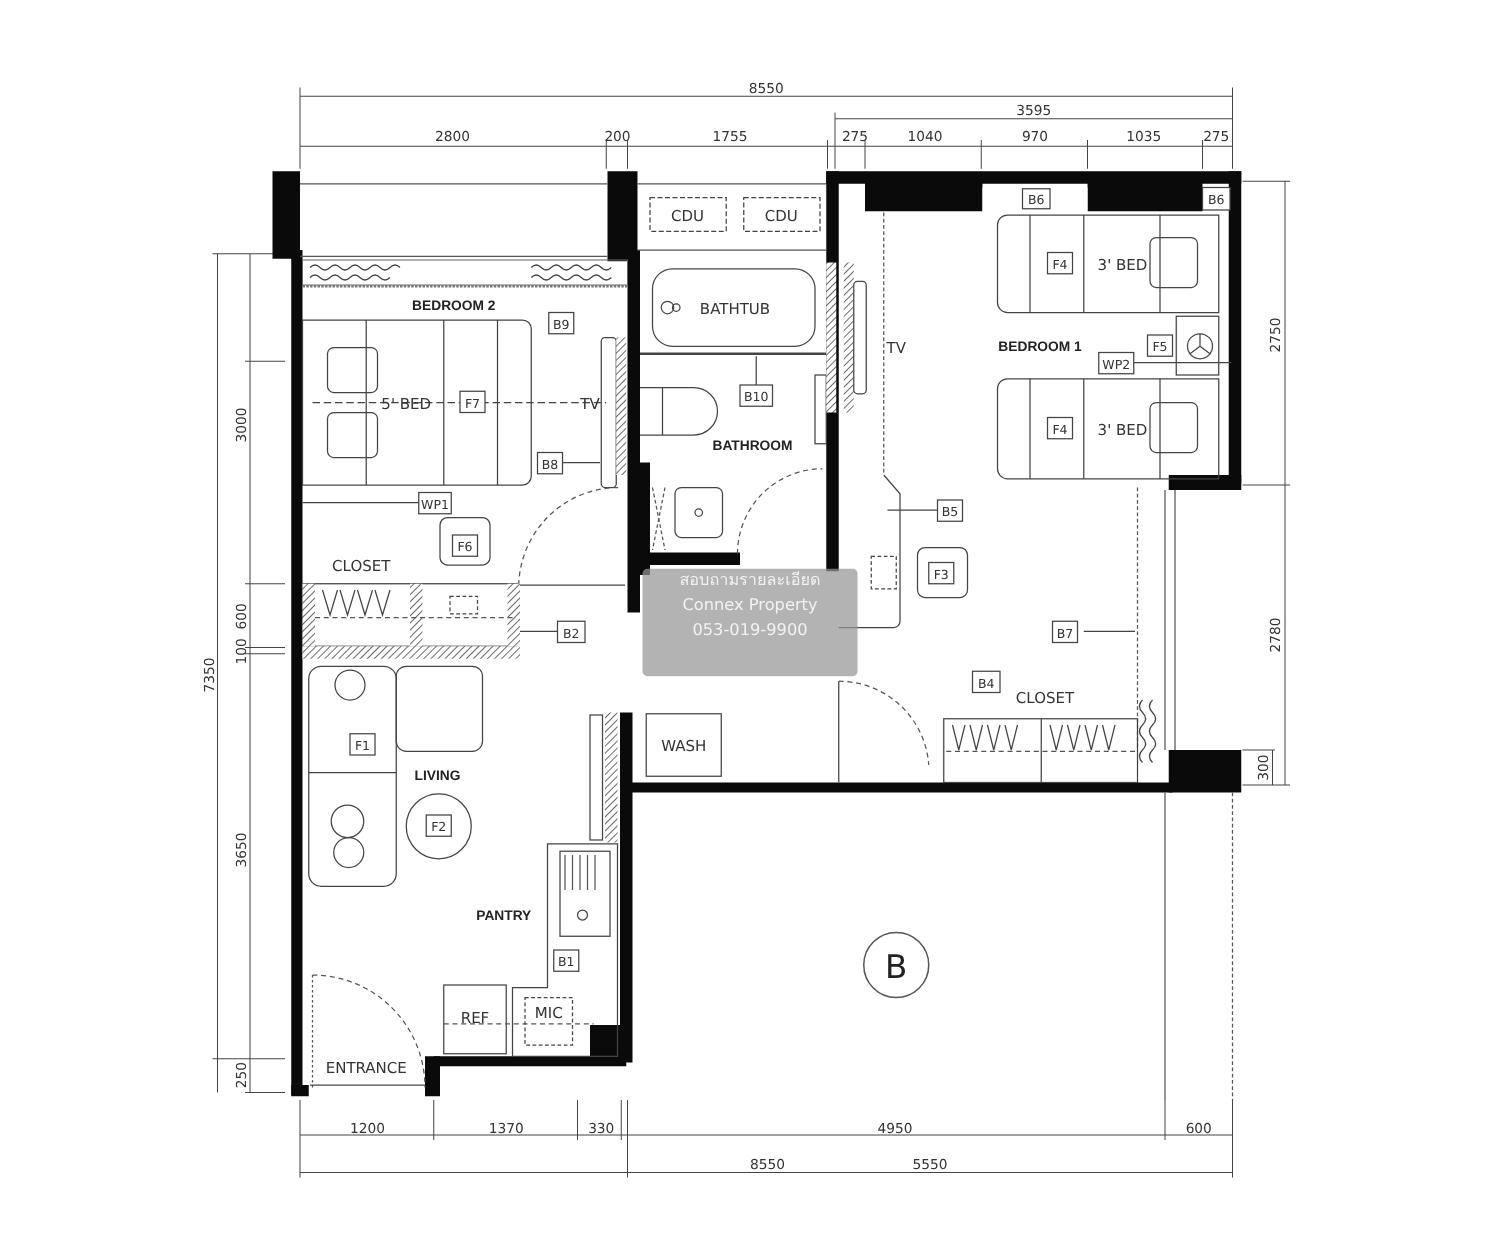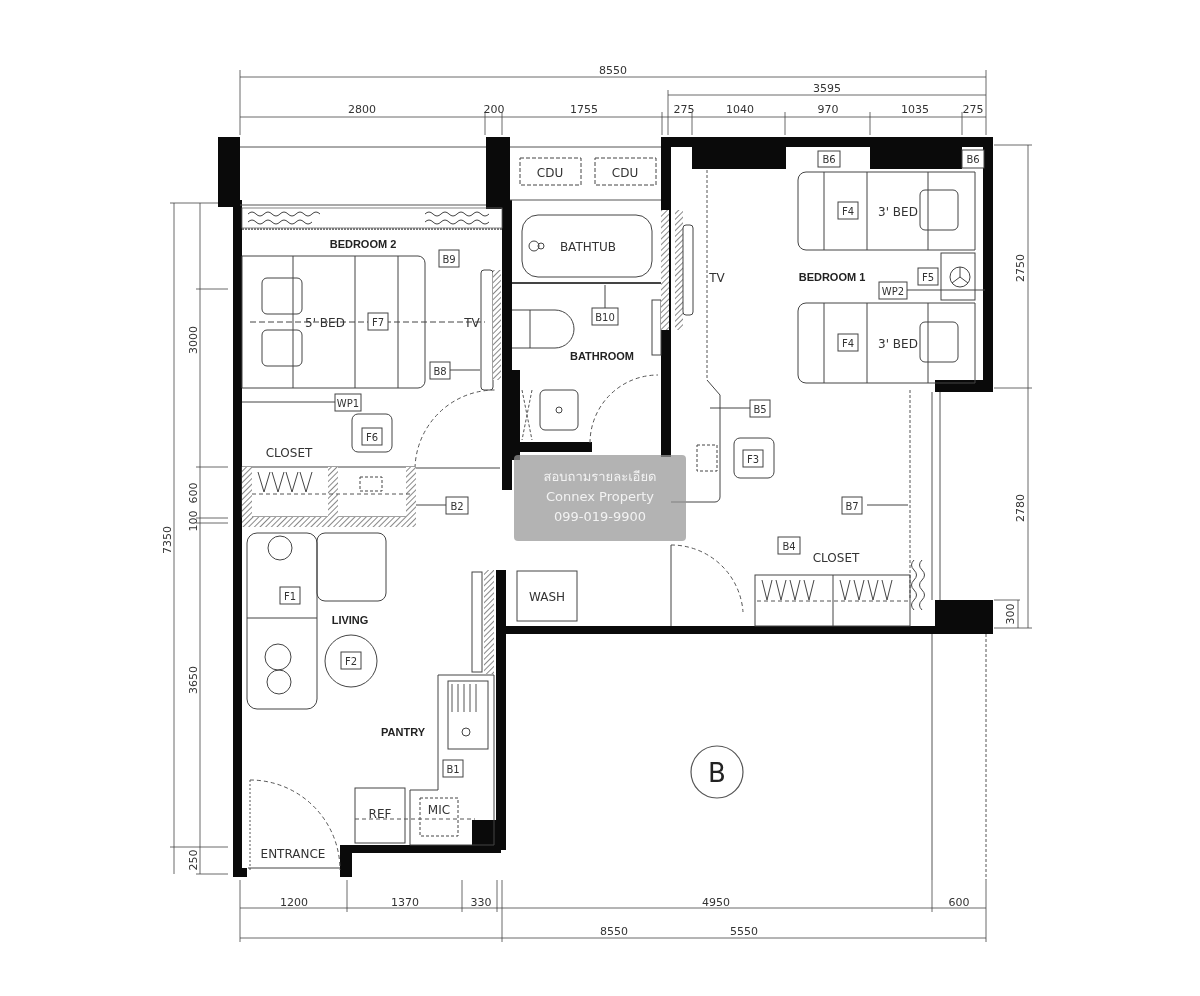--- a/index.html
+++ b/index.html
@@ -7,21 +7,21 @@
          font-family: "Liberation Sans", sans-serif; color: #222; }
   #plan { position: absolute; left: 0; top: 0; width: 1200px; height: 996px; }
   .dim { font-family: "DejaVu Sans", sans-serif; font-size: 11px; fill: #333; }
   .room { font-family: "Liberation Sans", sans-serif; font-size: 11px; font-weight: bold; fill: #222; }
   .fix { font-family: "DejaVu Sans", sans-serif; font-size: 12px; fill: #333; }
   .tag { font-family: "DejaVu Sans", sans-serif; font-size: 10px; fill: #333; }
   .watermark {
     position: absolute; left: 514px; top: 455px; width: 172px; height: 86px;
     background: rgba(150,150,150,0.72); border-radius: 4px;
     color: #f2f2f2; text-align: center; font-family: "DejaVu Sans", sans-serif;
-    font-size: 13px; line-height: 20px; padding-top: 12px; box-sizing: border-box;
+    font-size: 13px; line-height: 20px; box-sizing: border-box;
   }
   .watermark div { white-space: nowrap; }
 </style>
 </head>
 <body>
 
 <svg id="plan" viewBox="0 0 1200 996" xmlns="http://www.w3.org/2000/svg">
   <defs>
     <pattern id="hatch" width="4" height="4" patternUnits="userSpaceOnUse" patternTransform="rotate(45)">
       <rect width="4" height="4" fill="#fff"></rect>
@@ -355,14 +355,14 @@
 
   <g>
     <circle cx="717" cy="772" r="26" fill="#fff" stroke="#555" stroke-width="1.2"></circle>
     <text x="717" y="782" text-anchor="middle" font-family="DejaVu Sans, sans-serif" font-size="26" fill="#222">B</text>
   </g>
 </svg>
 
 <div class="watermark">
   <div>สอบถามรายละเอียด</div>
   <div>Connex Property</div>
-  <div>099-019-9900</div>
+  <div>053-019-9900</div>
 </div>
 
 </body></html>

